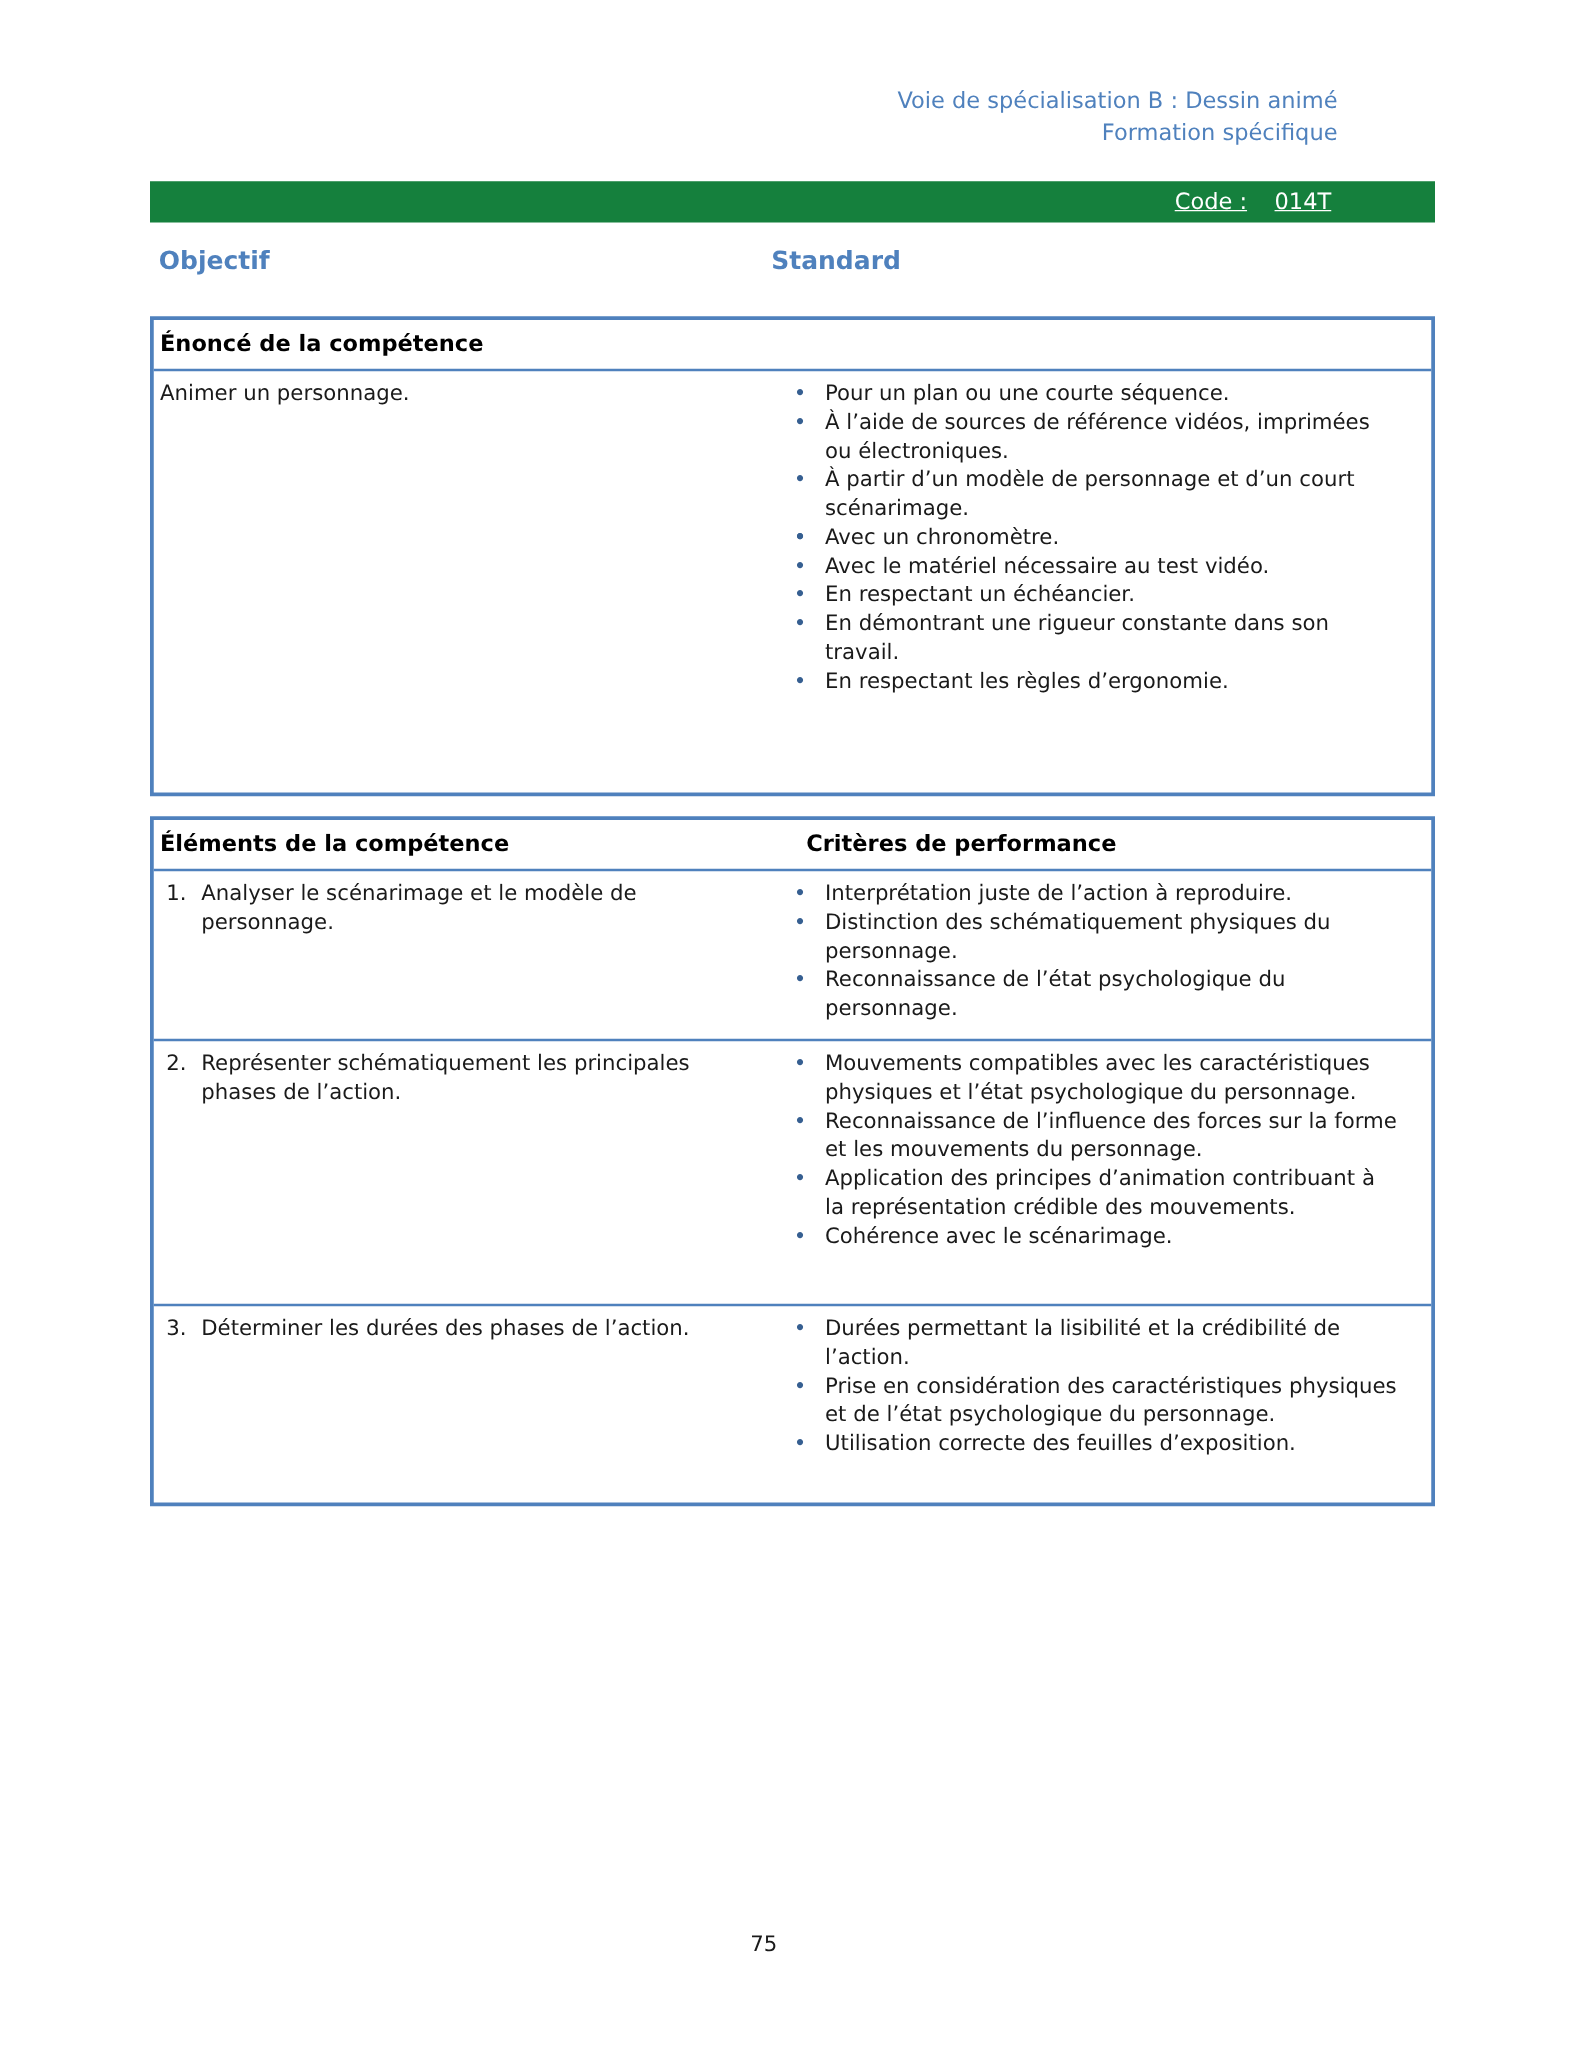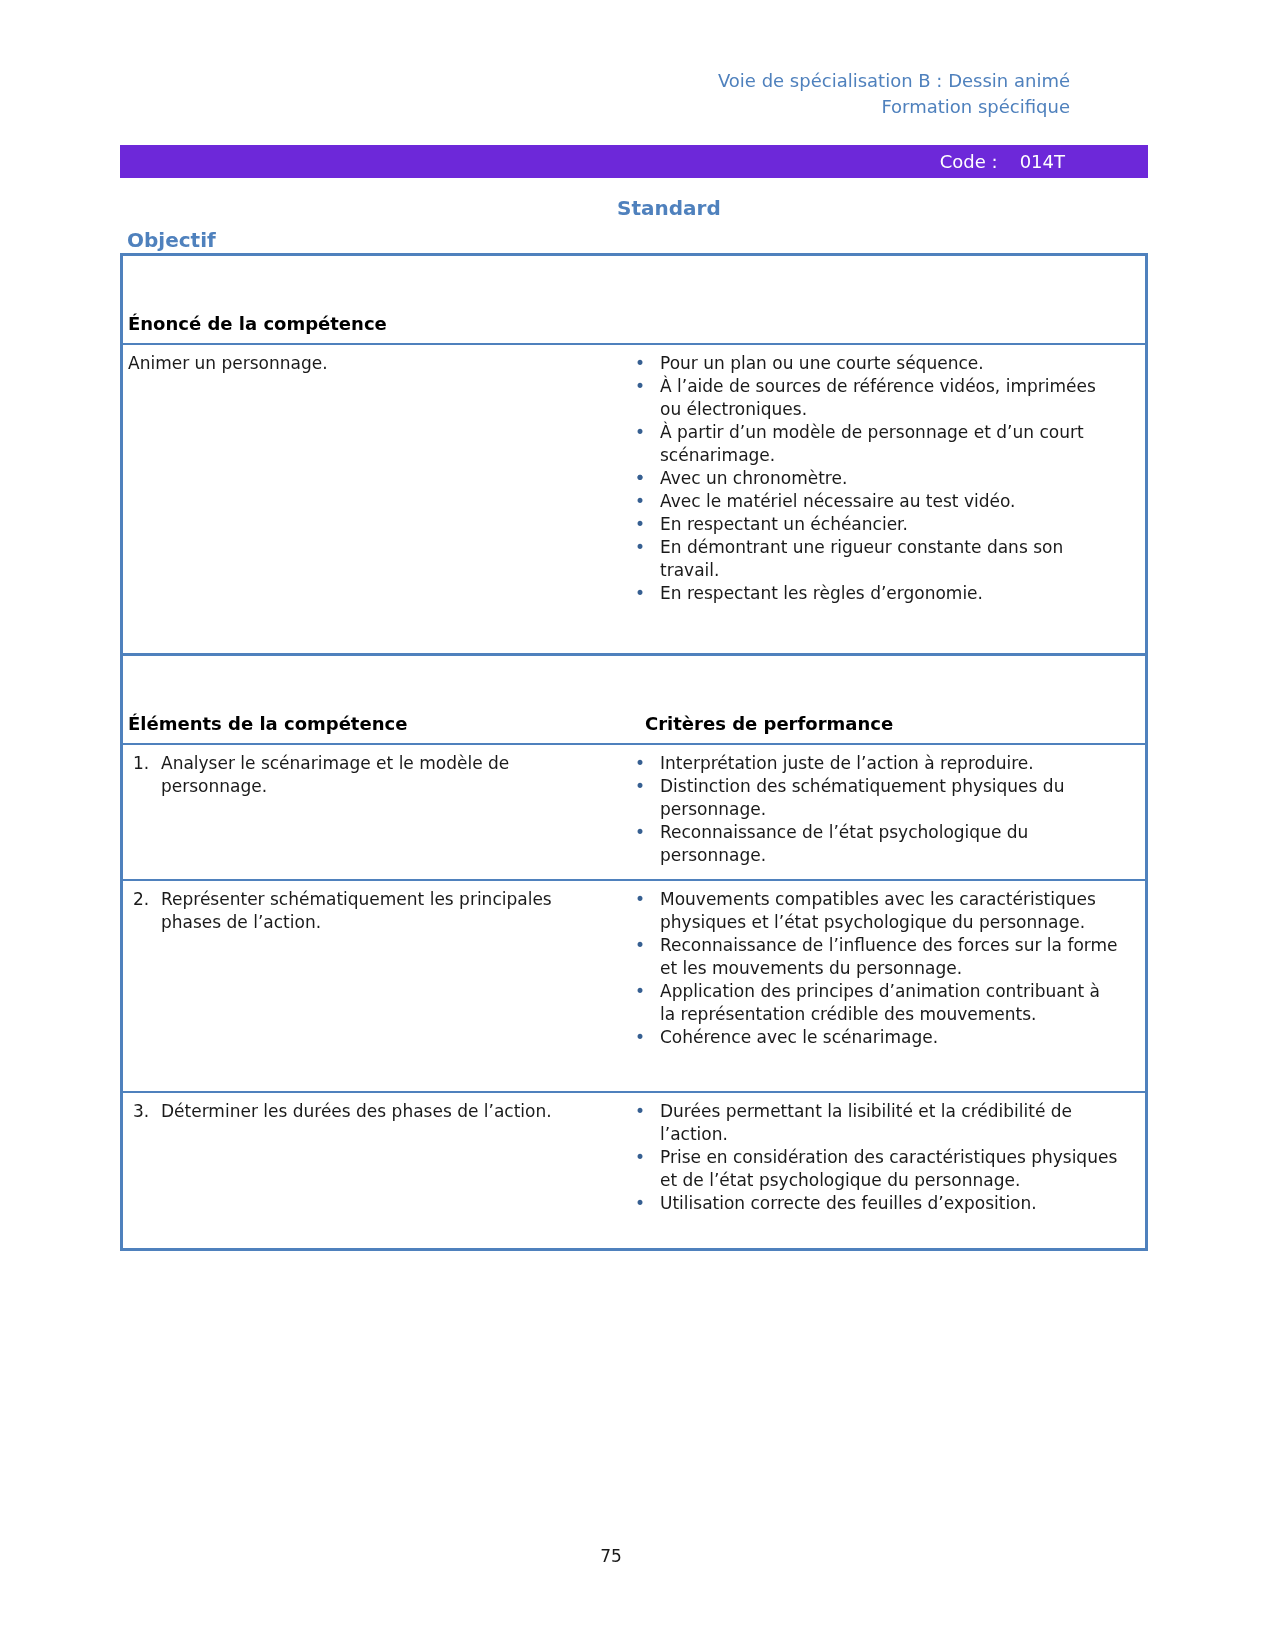--- a/index.html
+++ b/index.html
@@ -17,49 +17,49 @@
     text-align: right;
     color: #4F81BD;
     font-size: 18px; line-height: 26px;
     white-space: nowrap;
   }
 
   
   .code-bar {
     position: absolute; top: 145px; left: 120px;
     width: 1028px; height: 33px;
-    background: #6d28d9;
+    background: #15803d;
     box-sizing: border-box;
     display: flex; align-items: center; justify-content: flex-end;
     padding-right: 83px;
-    color: #ffffff; font-size: 18px;
+    color: #ffffff; font-size: 18px; text-decoration: underline;
   }
   .code-bar .code-value { margin-left: 22px; }
 
   
   .h-objectif, .h-standard {
     position: absolute; top: 196px;
     font-size: 20px; font-weight: bold; color: #4F81BD;
   }
-  .h-objectif { left: 127px; margin-top: 32px; }
+  .h-objectif { left: 127px; }
   .h-standard { left: 617px; }
 
   
   .tbl {
     position: absolute; left: 120px; width: 1028px;
     border: 3px solid #4F81BD;
     box-sizing: border-box;
     background: #fff;
   }
   .tbl1 { top: 253px; min-height: 384px; }
   .tbl2 { top: 653px; min-height: 552px; }
 
   .grid { display: grid; grid-template-columns: 494px 1fr; }
 
-  .hdr-row { border-bottom: 2px solid #4F81BD; margin-top: 48px; }
+  .hdr-row { border-bottom: 2px solid #4F81BD; }
   .hdr-cell {
     font-weight: bold; font-size: 18px; color: #000;
     padding: 9px 10px 9px 5px;
   }
   .hdr-cell.right { padding-left: 28px; }
 
   .body-row.bordered { border-top: 2px solid #4F81BD; }
   .row-main  { min-height: 336px; }
   .row1 { min-height: 126px; }
   .row2 { min-height: 210px; }

